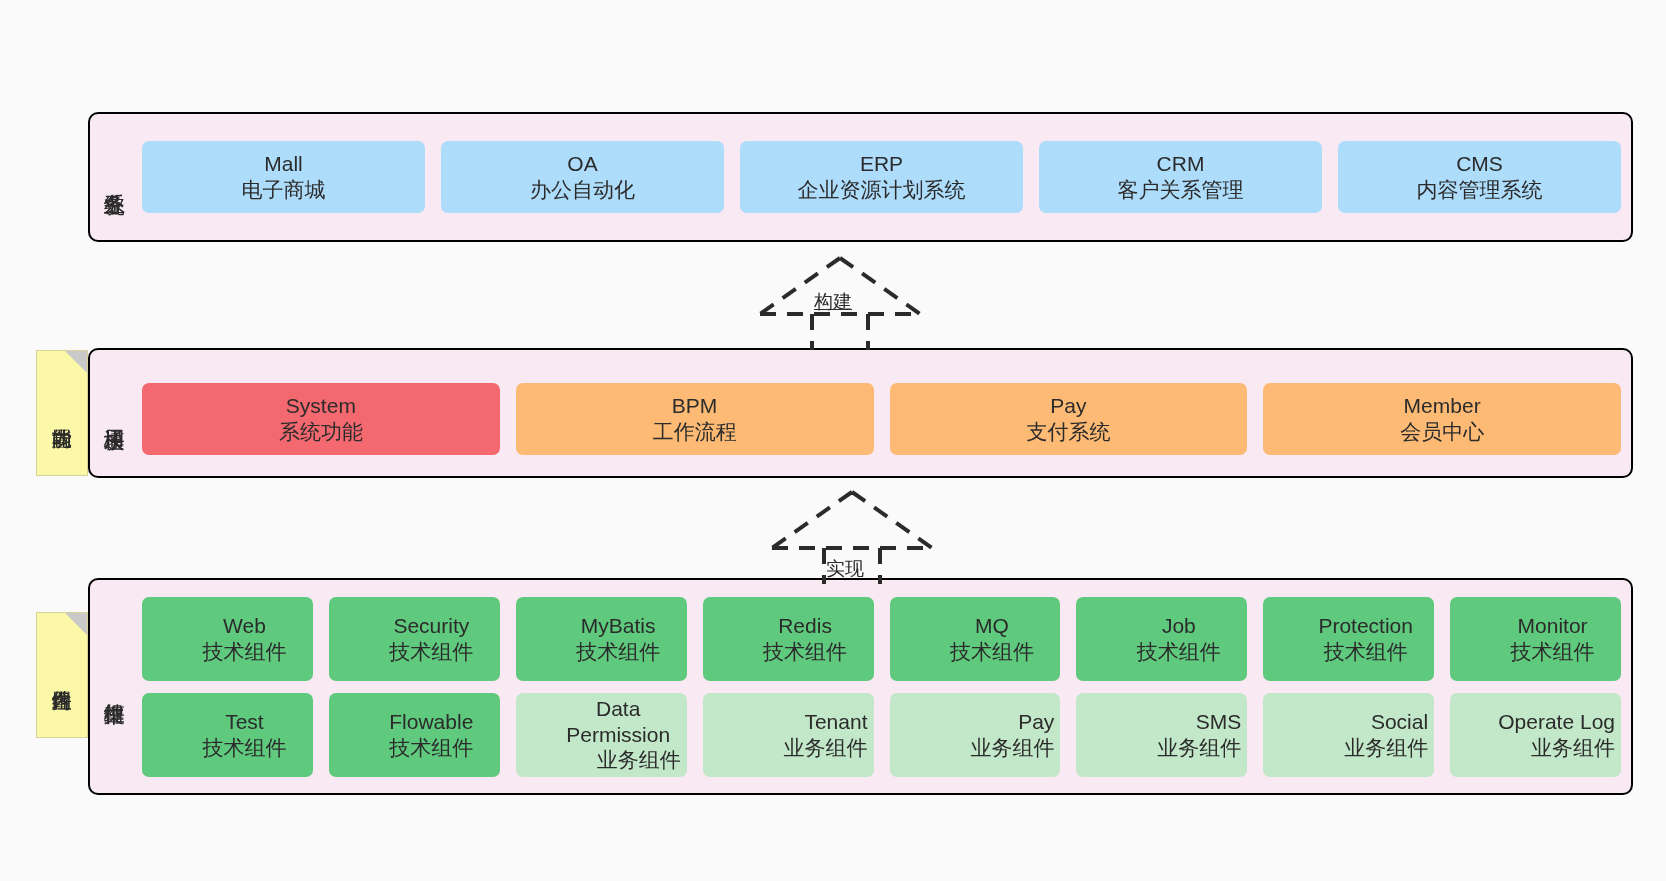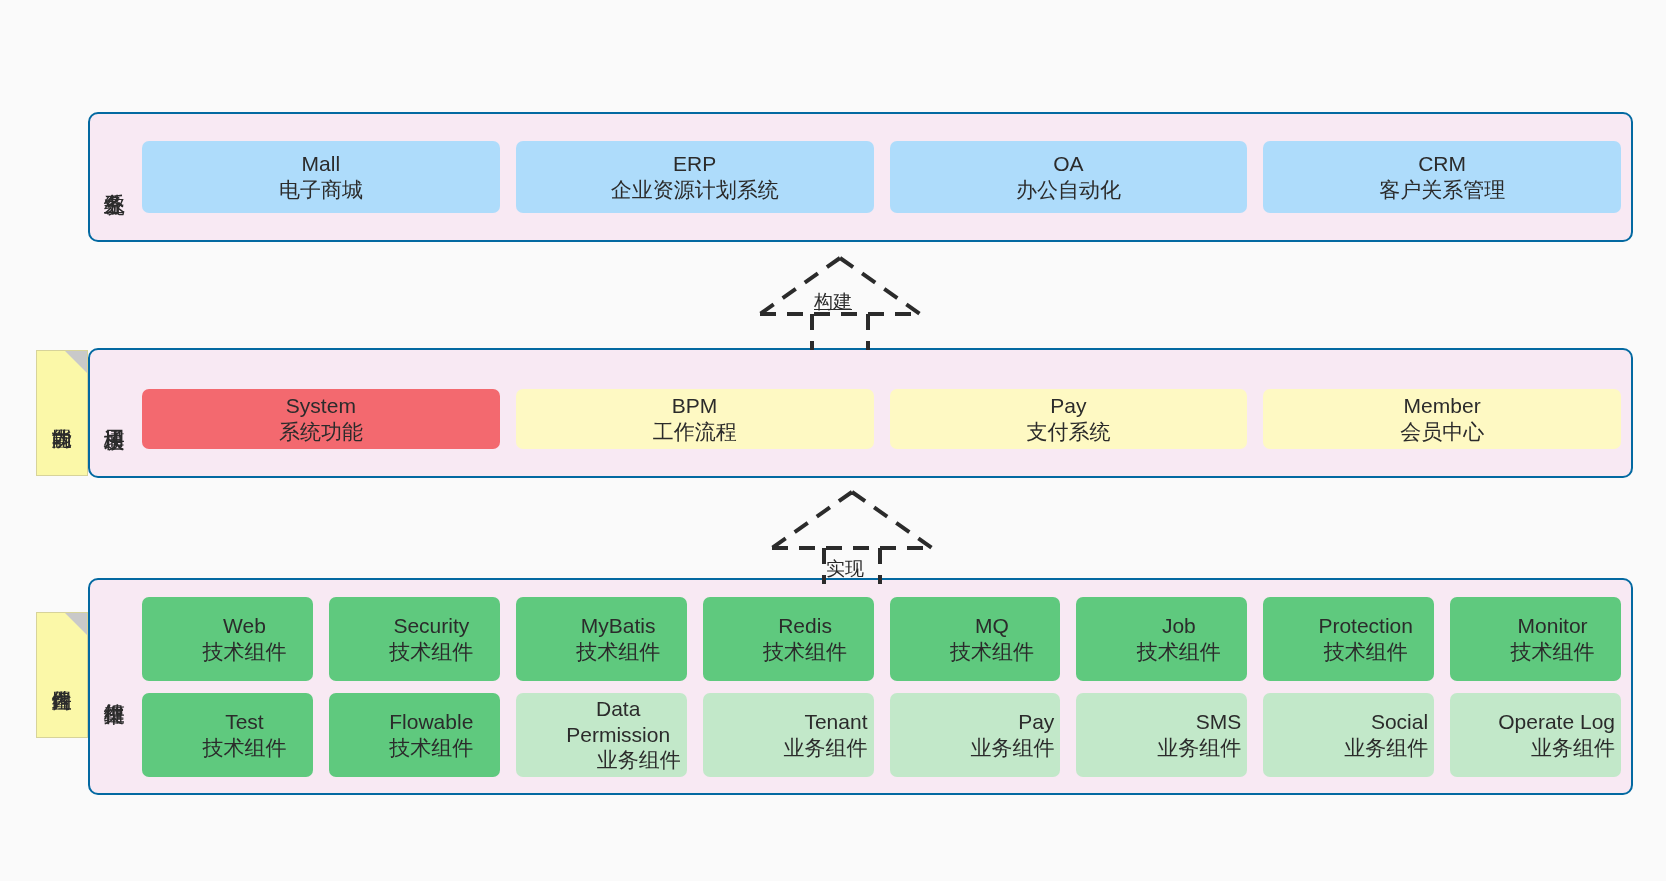--- a/index.html
+++ b/index.html
@@ -21,21 +21,21 @@
     left: 0; top: 0;
     width: 1666px;
     height: 881px;
     background: #fafafa;
   }
 
   
   .layer {
     position: absolute;
     background: #f8e9f3;
-    border: 2px solid #0369a1;
+    border: 2px solid #000000;
     border-radius: 10px;
     box-sizing: border-box;
     display: flex;
     align-items: stretch;
   }
   .layer-title {
     width: 48px;
     flex: 0 0 48px;
     display: flex;
     align-items: center;
@@ -77,30 +77,30 @@
     color: #2b2b2b;
     box-sizing: border-box;
     padding: 4px 6px;
     user-select: none;
   }
   .card .t1 { display: block; }
   .card .t2 { display: block; }
 
   .c-blue   { background: #AEDCFB; }
   .c-red    { background: #F3696F; }
-  .c-pink   { background: #fef9c3; }
+  .c-pink   { background: #fdba74; }
   .c-green  { background: #5FC97E; }
   .c-lgreen { background: #C2E8C9; align-items: flex-end; }
 
   
   #layer-business  { left: 88px;  top: 112px; width: 1545px; height: 130px; }
   #layer-business .card { height: 72px; }
 
   #layer-common    { left: 88px;  top: 348px; width: 1545px; height: 130px; }
-  #layer-common .card { height: 60px; margin-top: 12px; }
+  #layer-common .card { height: 72px; margin-top: 12px; }
 
   #layer-framework { left: 88px;  top: 578px; width: 1545px; height: 217px; }
   #layer-framework .card { height: 84px; padding-left: 40px; }
 
   
   .note {
     position: absolute;
     width: 52px;
     background: #fbf8a8;
     border: 1px solid #d7d39a;
@@ -153,30 +153,34 @@
 
   <div class="layer" id="layer-business">
     <div class="layer-title">业务系统</div>
     <div class="layer-body">
       <div class="row" id="row-business-0">
           <div class="card c-blue">
             <span class="t1">Mall</span>
             <span class="t2">电子商城</span>
           </div>
           <div class="card c-blue">
+            <span class="t1">OA</span>
+            <span class="t2">办公自动化</span>
+          </div>
+          <div class="card c-blue">
             <span class="t1">ERP</span>
             <span class="t2">企业资源计划系统</span>
           </div>
           <div class="card c-blue">
-            <span class="t1">OA</span>
-            <span class="t2">办公自动化</span>
-          </div>
-          <div class="card c-blue">
             <span class="t1">CRM</span>
             <span class="t2">客户关系管理</span>
+          </div>
+          <div class="card c-blue">
+            <span class="t1">CMS</span>
+            <span class="t2">内容管理系统</span>
           </div>
         </div>
     </div>
   </div>
 
   <div class="note" id="note-common">内置功能</div>
   <div class="layer" id="layer-common">
     <div class="layer-title">通用模块</div>
     <div class="layer-body">
       <div class="row" id="row-common-0">

